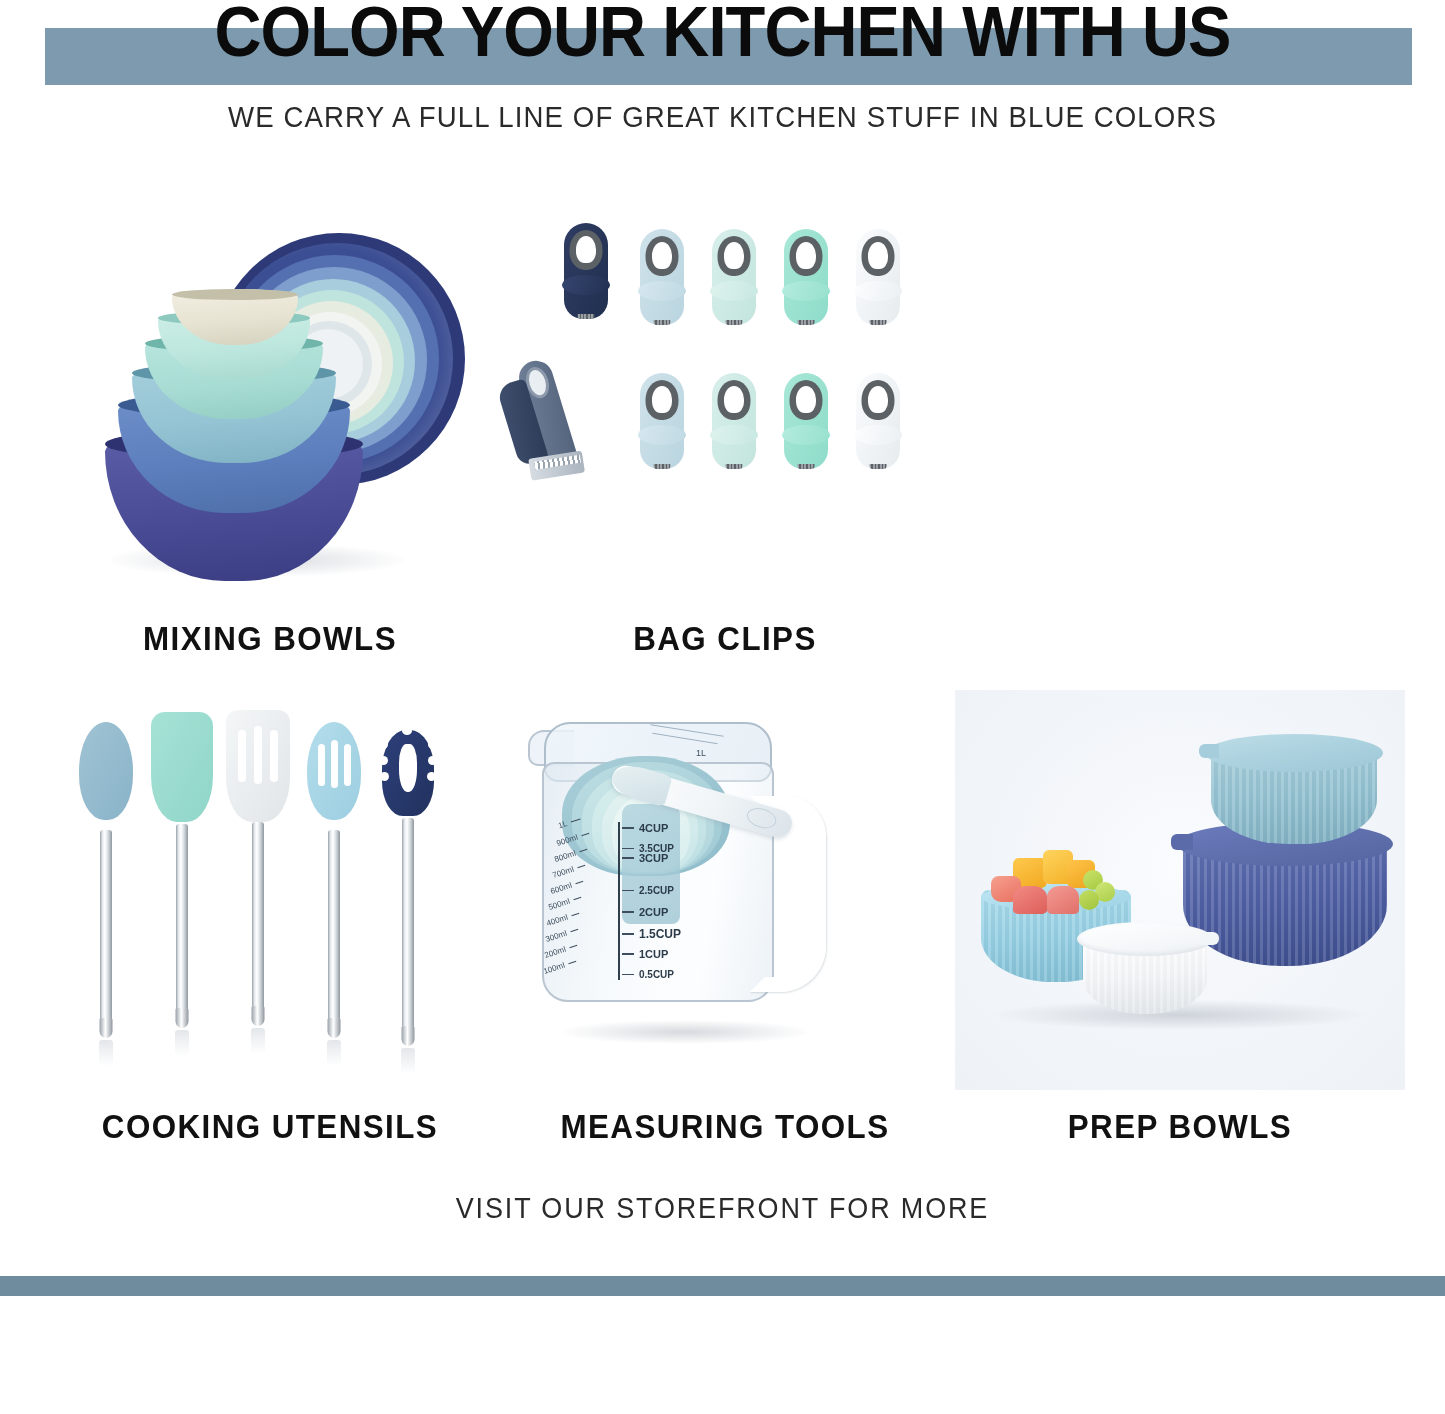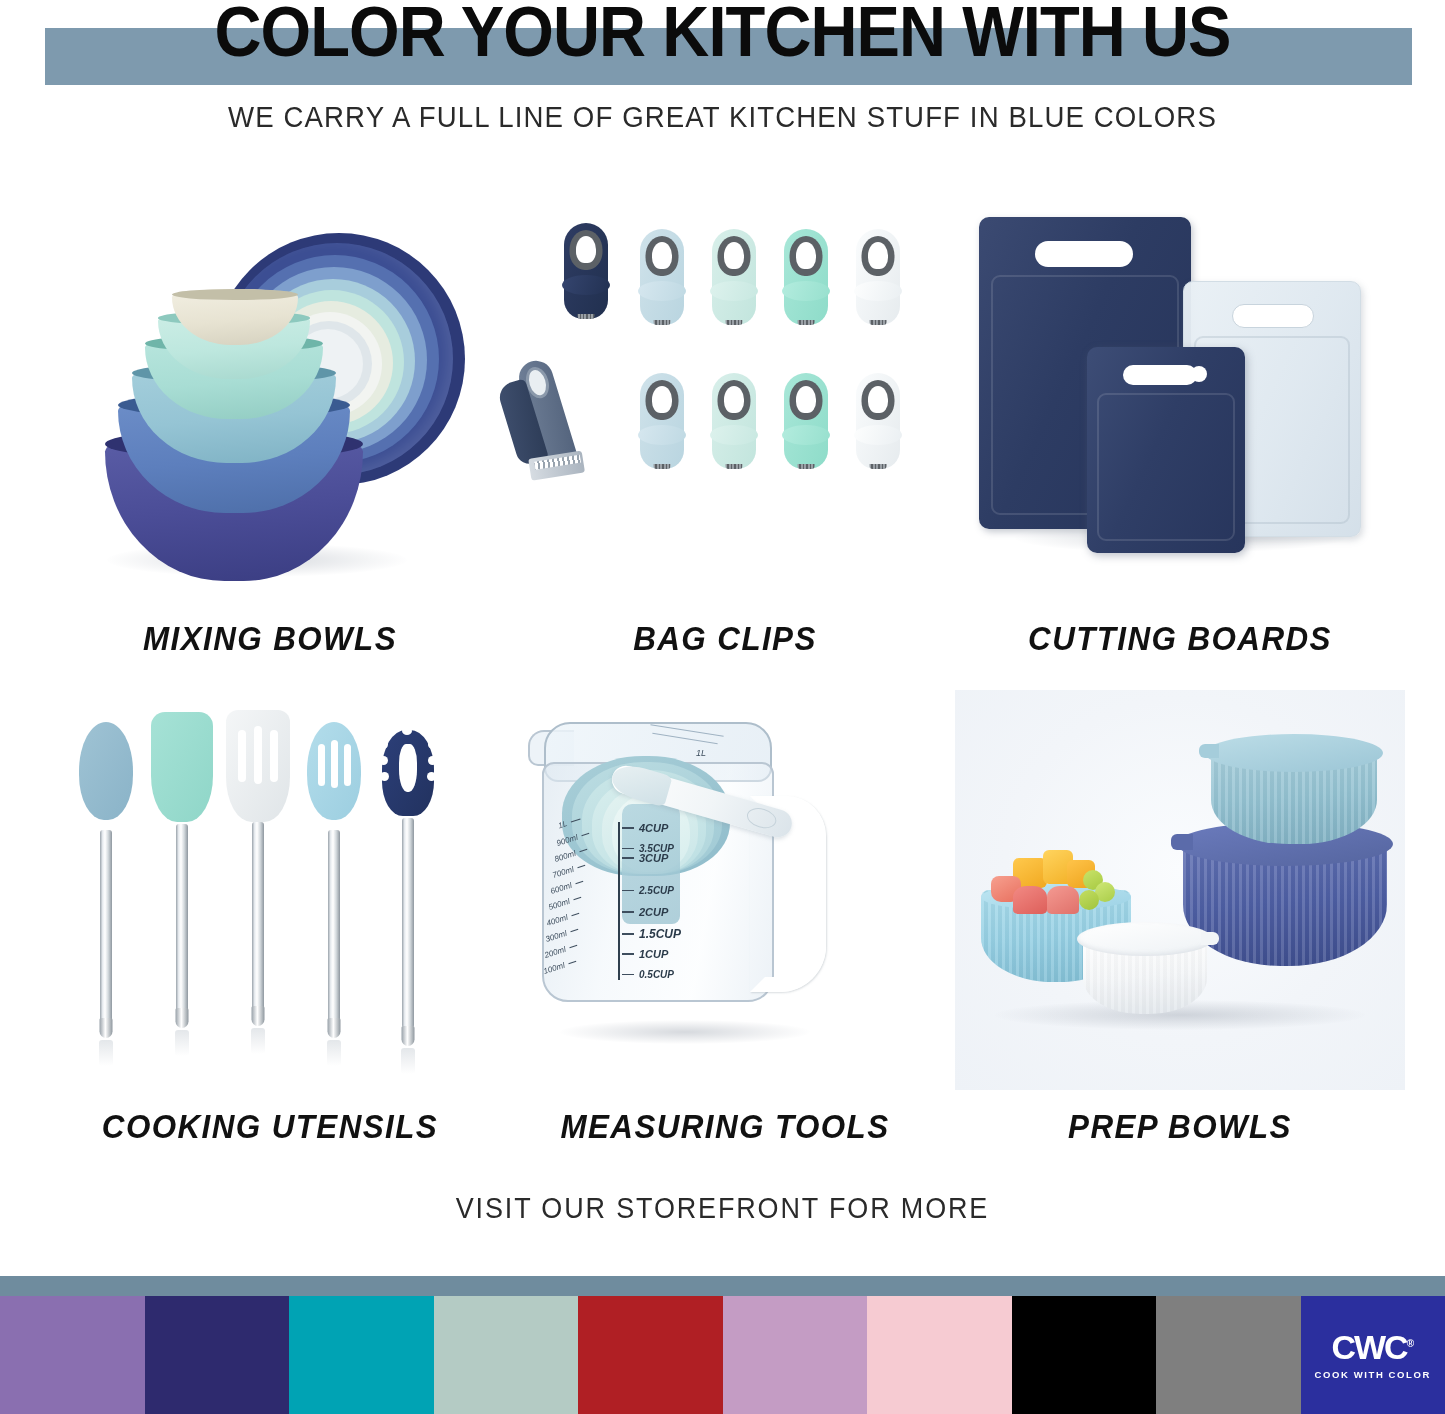--- a/index.html
+++ b/index.html
@@ -31,21 +31,21 @@
     position: absolute; left: 0; top: 100px; width: 1445px;
     text-align: center;
     font-size: 30px; font-weight: 400;
     letter-spacing: 1.2px;
     color: #2a2a2a;
     transform: scaleX(0.92);
     white-space: nowrap;
   }
 
   
-  .grid { position: absolute; left: 0; top: 180px; width: 1445px; height: 1000px; font-style: italic; }
+  .grid { position: absolute; left: 0; top: 180px; width: 1445px; height: 1000px; }
   .cell { position: absolute; }
   .cell .stage { position: absolute; left: 0; top: 0; width: 100%; }
   .cap {
     position: absolute; left: 0; width: 100%;
     text-align: center;
     font-size: 33px; font-weight: 700; letter-spacing: 1.5px;
     color: #111; transform: scaleX(0.95); white-space: nowrap;
   }
 
   .c1 { left: 45px;  top: 25px;  width: 450px; height: 480px; }
@@ -341,51 +341,20 @@
             <div style="position:absolute; left:32px; top:6px; width:22px; height:32px; background:#e9eef2; border-radius:50%; border:3px solid #8b99ab;"></div>
             <div style="position:absolute; left:2px; top:14px; width:30px; height:84px; background:linear-gradient(100deg,#3f4f6e,#2d3c57); border-radius:16px 6px 6px 14px;"></div>
             <div style="position:absolute; left:10px; top:96px; width:54px; height:22px; background:linear-gradient(90deg,#d6dce2,#aab4bf); border-radius:3px; transform:rotate(8deg);"></div>
             <div style="position:absolute; left:16px; top:100px; width:46px; height:8px; background:repeating-linear-gradient(90deg,#fff 0 3px,#98a3ae 3px 5px); transform:rotate(8deg);"></div>
           </div>
         </div>
       </div>
       <div class="cap">BAG CLIPS</div>
     </div>
 
-    <div class="cell c3">
-      <div class="stage">
-        <div class="art">
-          <div class="shadow-el" style="left:60px; top:318px; width:330px; height:30px;"></div>
-
-          <div class="board" style="left:24px; top:12px; width:212px; height:312px;
-                      background:linear-gradient(115deg,#3b4a72 0%,#2d3c63 45%,#26345a 100%);
-                      box-shadow:2px 3px 7px rgba(90,100,120,.35);">
-            <div class="handle" style="left:56px; top:24px; width:98px; height:26px;"></div>
-            <div class="groove" style="left:12px; top:58px; right:12px; bottom:14px;"></div>
-          </div>
-
-          <div class="board" style="left:228px; top:76px; width:178px; height:256px;
-                      background:linear-gradient(115deg, rgba(233,240,245,.96) 0%, rgba(221,231,239,.93) 55%, rgba(210,222,232,.95) 100%);
-                      border:1px solid #d2dde5;
-                      box-shadow:2px 3px 7px rgba(120,130,145,.28);">
-            <div class="handle" style="left:48px; top:22px; width:82px; height:24px; background:#fff; border:1px solid #c8d4dd;"></div>
-            <div class="groove" style="left:10px; top:54px; right:10px; bottom:12px; border-color:rgba(160,175,190,.30);"></div>
-          </div>
-
-          <div class="board" style="left:132px; top:142px; width:158px; height:206px;
-                      background:linear-gradient(115deg,#3d4d76 0%,#2f3e66 45%,#27355c 100%);
-                      box-shadow:2px 3px 8px rgba(90,100,120,.38);">
-            <div class="handle" style="left:36px; top:18px; width:74px; height:20px;"></div>
-            <div style="position:absolute; left:104px; top:19px; width:16px; height:16px; background:#fff; border-radius:50%;"></div>
-            <div class="groove" style="left:10px; top:46px; right:10px; bottom:12px;"></div>
-          </div>
-        </div>
-      </div>
-      <div class="cap">CUTTING BOARDS</div>
-    </div>
 
     <div class="cell c4">
       <div class="stage">
         <div class="art">
 
           <div class="utensil" style="left:30px; top:22px;">
             <div class="u-head" style="width:54px; height:98px; background:linear-gradient(120deg,#9fc3d4,#8ab3c8); border-radius:50% 50% 46% 46%;"></div>
             <div class="u-handle"></div>
               <div class="u-tip"></div>
               <div class="u-refl"></div>
@@ -622,31 +591,14 @@
         </div>
       </div>
       <div class="cap">PREP BOWLS</div>
     </div>
 
   </div>
 
   <div class="visit">VISIT OUR STOREFRONT FOR MORE</div>
 
   <div class="swatch-rule"></div>
-  <div class="swatches">
-    <div class="sw" style="background:#8a6fb0;"></div>
-    <div class="sw" style="background:#2e2a6e;"></div>
-    <div class="sw" style="background:#00a3b4;"></div>
-    <div class="sw" style="background:#b4cbc4;"></div>
-    <div class="sw" style="background:#b01f24;"></div>
-    <div class="sw" style="background:#c49cc4;"></div>
-    <div class="sw" style="background:#f6cbd2;"></div>
-    <div class="sw" style="background:#000000;"></div>
-    <div class="sw" style="background:#7f7f7f;"></div>
-    <div class="sw logo-sw" style="background:#2b2f9e;">
-      <div class="logo-mark">
-        <span>CWC</span><span class="logo-reg">®</span>
-      </div>
-      <div class="logo-sub">COOK WITH COLOR</div>
-    </div>
-  </div>
 
 </div>
 
 </body></html>

